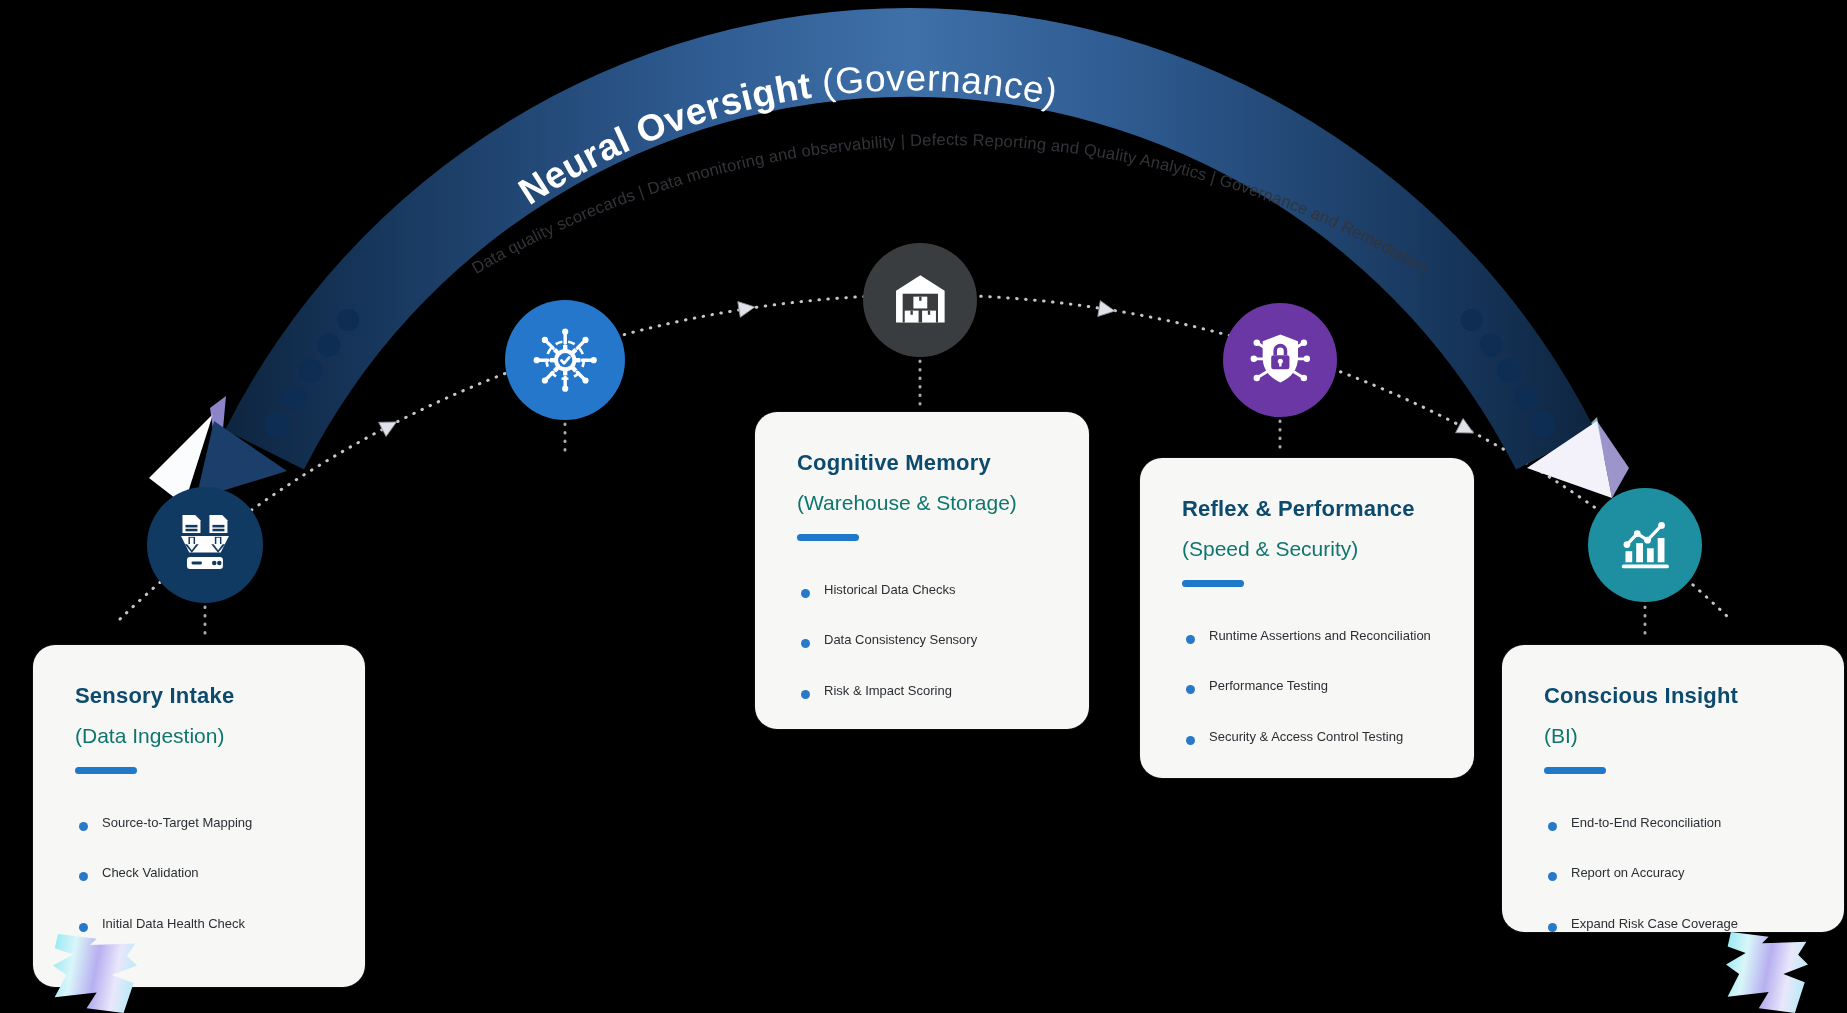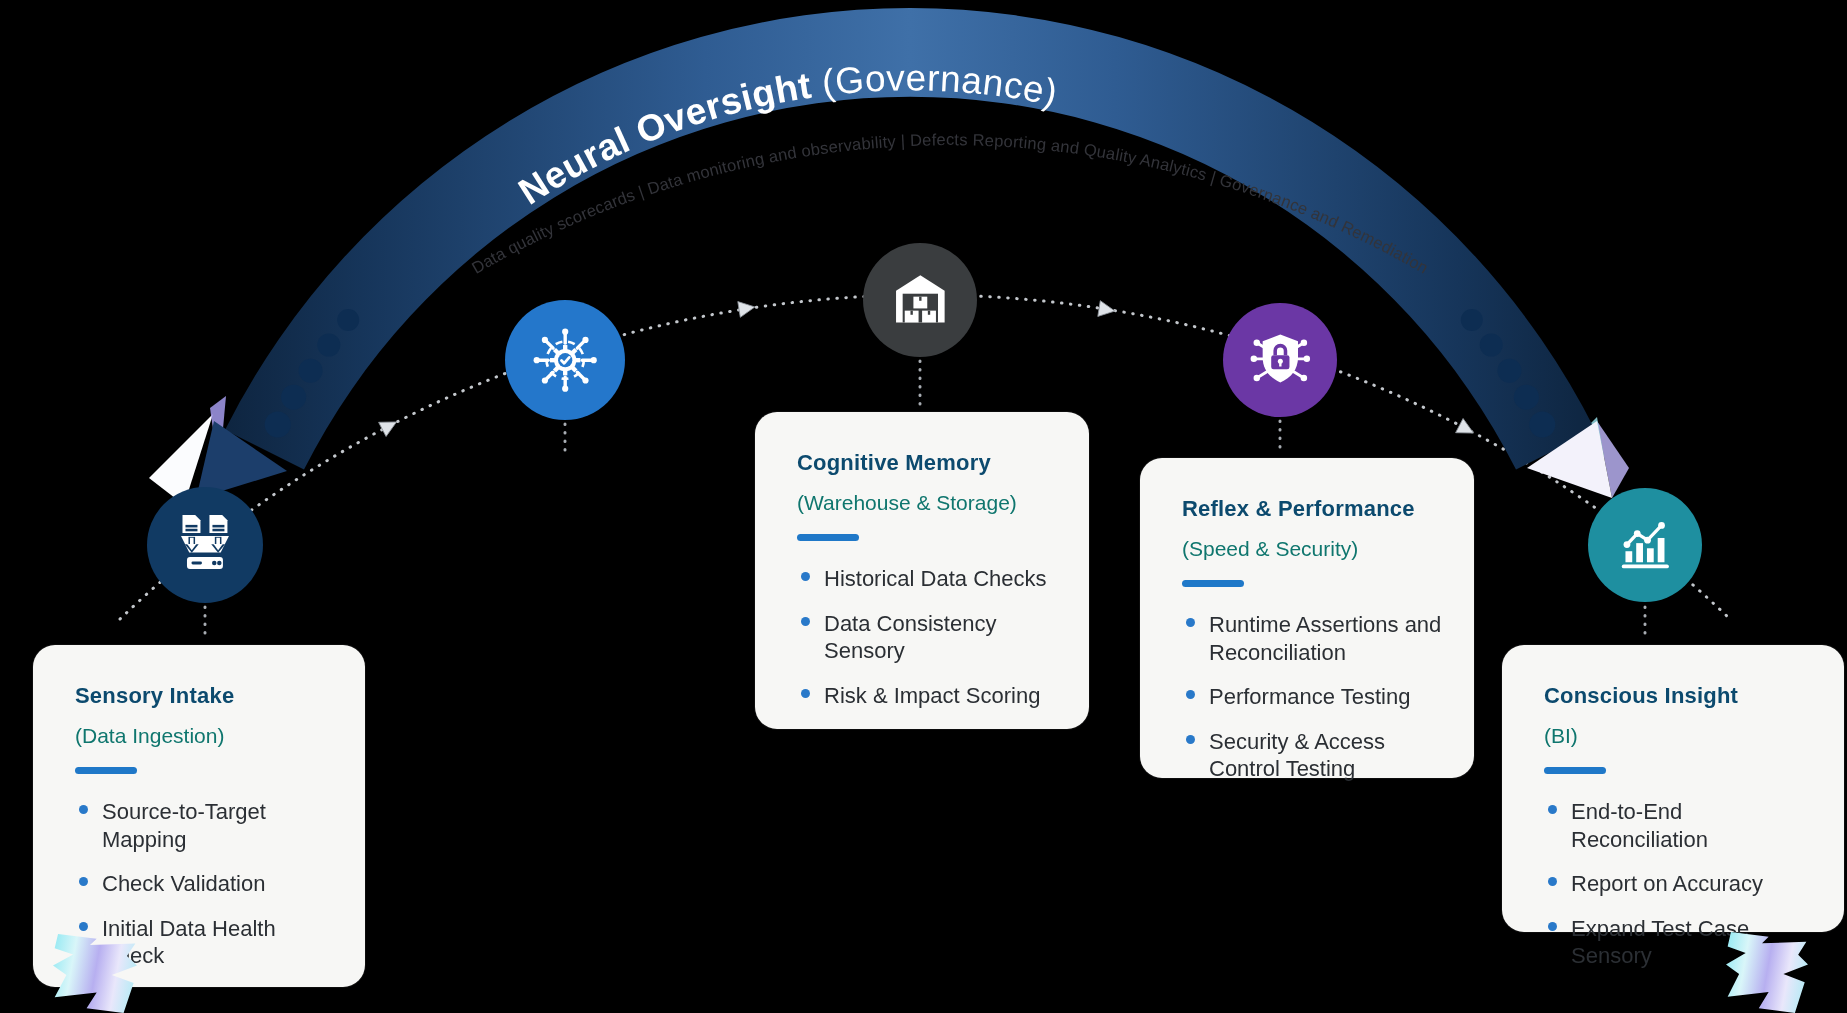--- a/index.html
+++ b/index.html
@@ -12,21 +12,21 @@
   
   .card{
     position:absolute;background:#f7f7f5;border-radius:22px;box-sizing:border-box;
     padding:38px 26px 28px 42px;
     box-shadow:0 0 0 1px rgba(255,255,255,.05),0 8px 18px rgba(0,0,0,.55);
   }
   .card h3{margin:0;font-size:22px;font-weight:700;color:#0c4a6e;letter-spacing:.2px;line-height:1.18;}
   .card .sub{font-size:21px;font-weight:400;color:#0f766e;line-height:1.25;margin-top:14px;}
   .accent{width:62px;height:7px;border-radius:3.5px;background:#1f78c8;margin:18px 0 24px;}
   .card ul{list-style:none;margin:0;padding:0;display:flex;flex-direction:column;gap:17px;}
-  .card li{position:relative;padding-left:27px;font-size:22px;color:#2b2f34;line-height:1.25;}
+  .card li{position:relative;padding-left:27px;font-size:13px;color:#2b2f34;line-height:1.25;margin-top:17px;}
   .card li::before{content:"";position:absolute;left:4px;top:7px;width:9px;height:9px;border-radius:50%;background:#2979c9;}
 
   #card-1{left:33px;top:645px;width:332px;height:342px;}
   #card-2{left:392px;top:462px;width:332px;height:312px;}
   #card-3{left:755px;top:412px;width:334px;height:317px;}
   #card-4{left:1140px;top:458px;width:334px;height:320px;}
   #card-5{left:1502px;top:645px;width:342px;height:287px;}
 
   
   .node{position:absolute;border-radius:50%;display:flex;align-items:center;justify-content:center;}
@@ -286,20 +286,20 @@
     </ul>
   </div>
 
   <div class="card" id="card-5">
     <h3>Conscious Insight</h3>
     <div class="sub">(BI)</div>
     <div class="accent"></div>
     <ul>
       <li><span>End-to-End Reconciliation</span></li>
       <li><span>Report on Accuracy</span></li>
-      <li><span>Expand Test Case Sensory</span></li>
+      <li><span>Expand Risk Case Coverage</span></li>
     </ul>
   </div>
 
   <div class="glitch" id="glitch-left"></div>
   <div class="glitch" id="glitch-right"></div>
 
 </div>
 
 </body></html>

